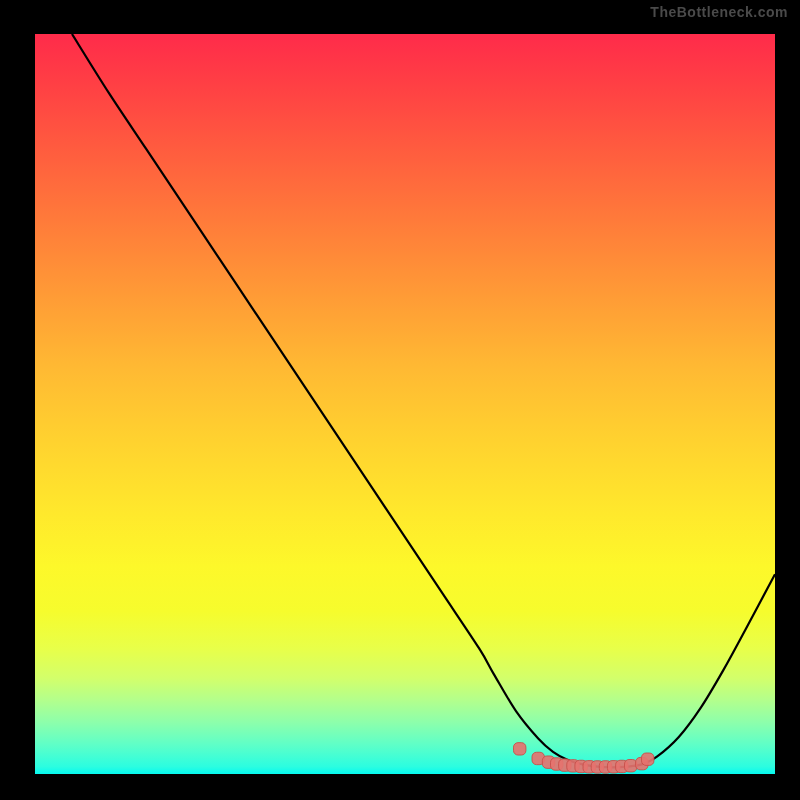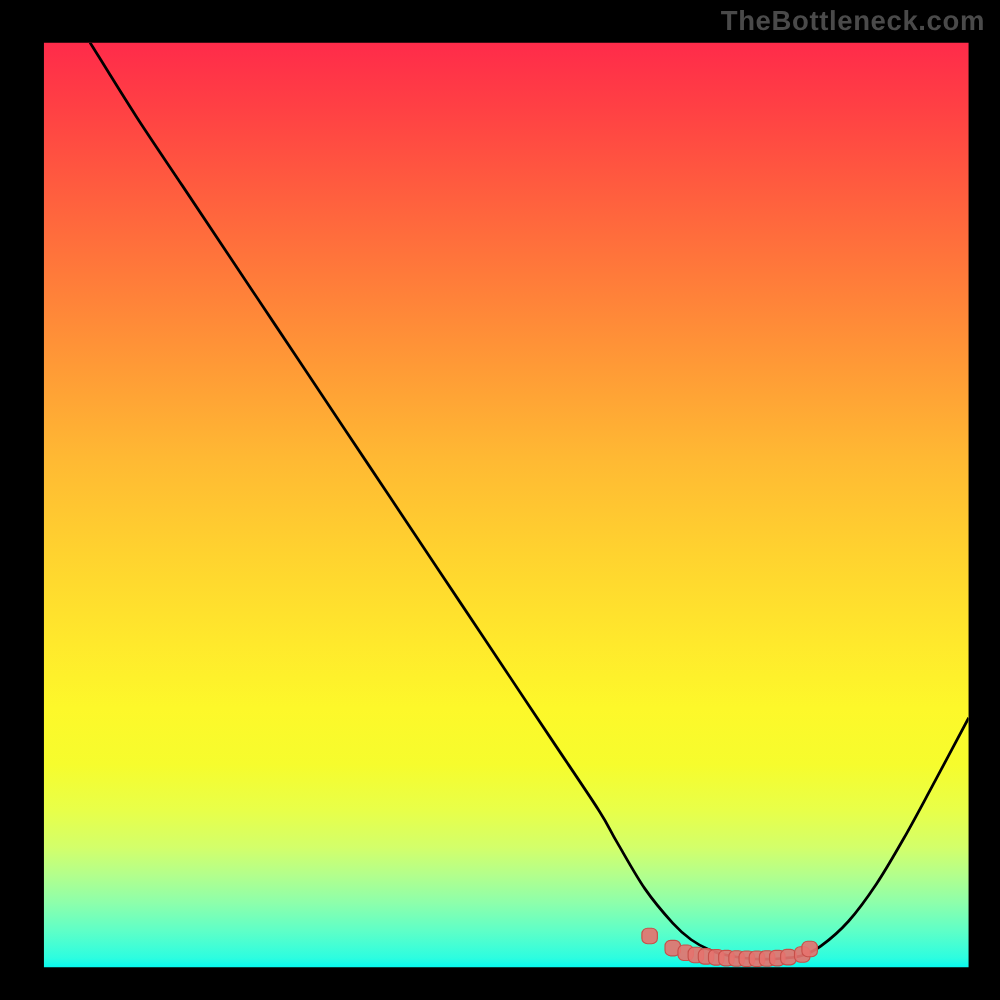--- a/index.html
+++ b/index.html
@@ -15,21 +15,21 @@
     position: relative;
     width: 800px;
     height: 800px;
     background: #000;
   }
   .watermark {
     position: absolute;
     top: 4px;
     right: 12px;
     color: #4a4a4a;
-    font-size: 22px;
+    font-size: 14px;
     font-weight: bold;
     letter-spacing: 0.5px;
     z-index: 10;
   }
   .plot-area {
     position: absolute;
     left: 35px;
     top: 34px;
     width: 740px;
     height: 740px;

